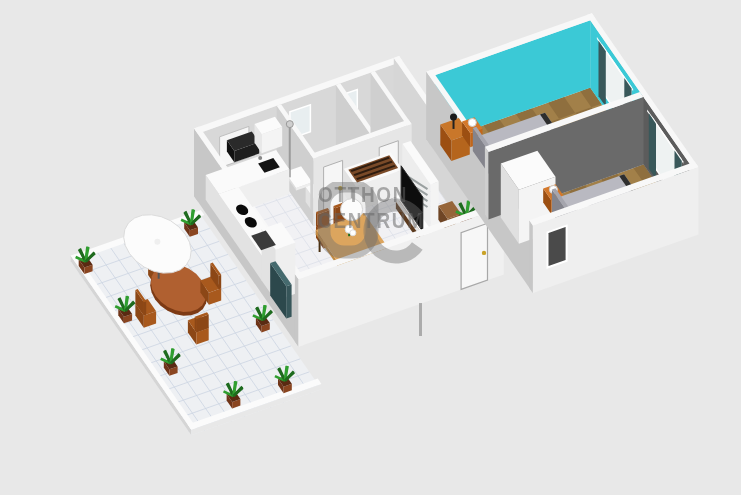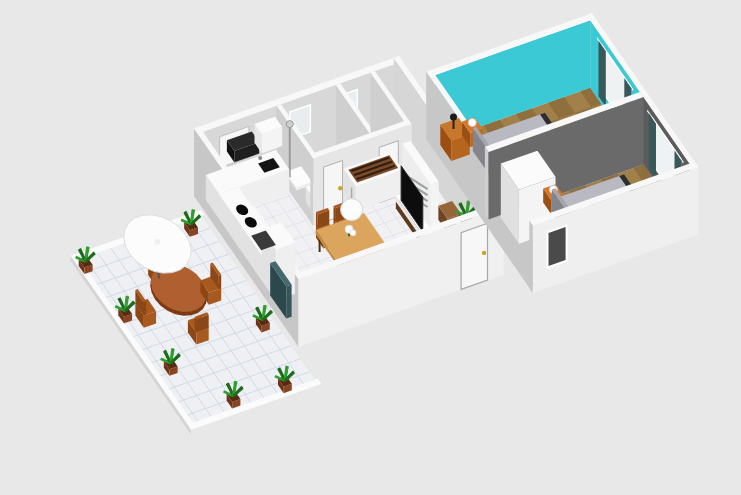--- a/index.html
+++ b/index.html
@@ -394,13 +394,22 @@
       <circle cx="585.4" cy="213.6" r="9" fill="#fbfbfb" stroke="#ddd"></circle>
       <path d="M582.6 259.4L587.5 266.4L587.5 252.4L582.6 245.4Z" fill="#9c4f12"></path>
       <path d="M587.5 266.4L599.8 262.0L599.8 248.0L587.5 252.4Z" fill="#c2661a"></path>
       <path d="M582.6 245.4L594.9 241.0L599.8 248.0L587.5 252.4Z" fill="#d4782a"></path>
       <path d="M529.3 287.7L532.9 292.9L532.9 225.4L529.3 220.2Z" fill="#c7c7c7"></path>
       <path d="M532.9 292.9L698.4 234.4L698.4 166.9L532.9 225.4Z" fill="#efefef"></path>
       <path d="M529.3 220.2L694.8 161.7L698.4 166.9L532.9 225.4Z" fill="#f8f8f8"></path>
       <path d="M547.5 267.5L566.6 260.7L566.6 225.6L547.5 232.4Z" fill="#4a4a4a" stroke="#ffffff" stroke-width="2"></path>
     </svg>
 
+  <div class="watermark">
+    <svg class="wm-logo" width="108" height="96" viewBox="0 0 108 96">
+      <rect x="6" y="4" width="48" height="66" rx="20" fill="none" stroke="rgba(110,110,110,0.42)" stroke-width="13"></rect>
+      <circle cx="78" cy="49" r="26" fill="none" stroke="rgba(110,110,110,0.42)" stroke-width="13" stroke-dasharray="131 33" transform="rotate(35 78 49)"></circle>
+    </svg>
+    <div class="wm-line">OTTHON</div>
+    <div class="wm-line">CENTRUM</div>
+    <div class="wm-bar"></div>
+  </div>
 </div>
 
 </body></html>

